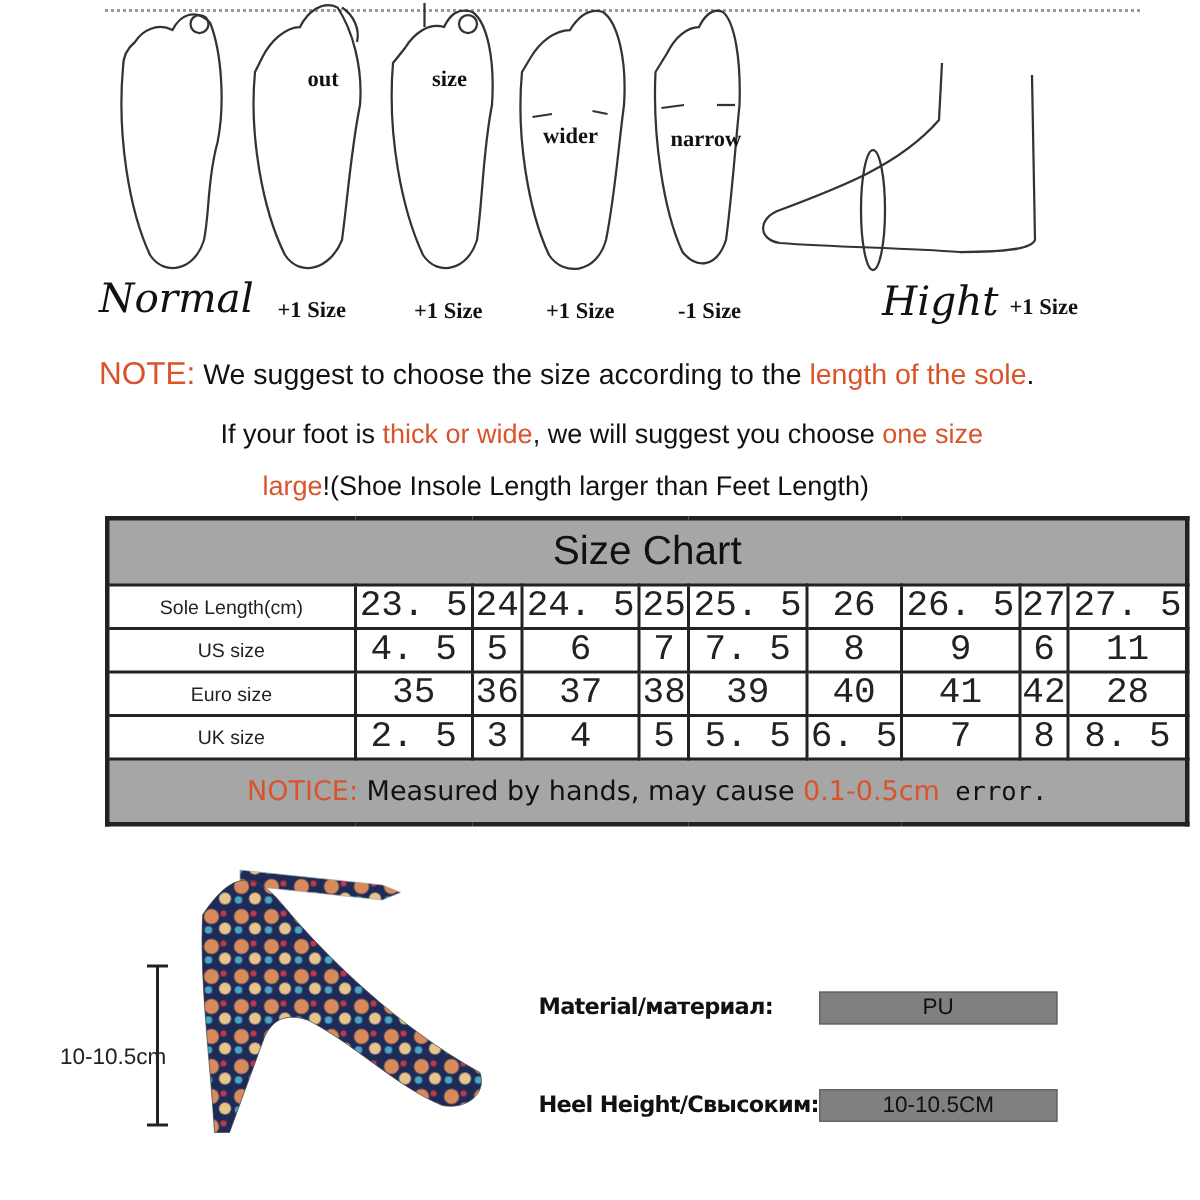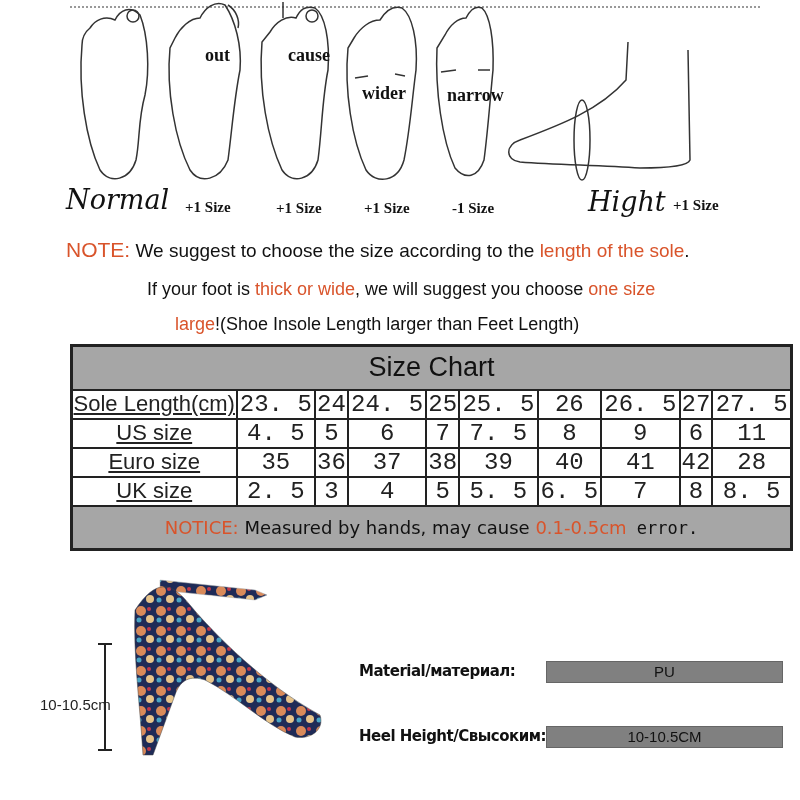--- a/index.html
+++ b/index.html
@@ -1,32 +1,32 @@
 <!DOCTYPE html>
 <html><head>
 <meta charset="utf-8">
 <style>
   * { box-sizing: border-box; margin: 0; padding: 0; }
   body { width: 800px; height: 800px; background: #ffffff; position: relative; overflow: hidden; font-family: "Liberation Sans", sans-serif; color: #111; }
   .abs { position: absolute; }
   .dotline { left: 70px; top: 6px; width: 690px; border-top: 2px dotted #999; }
-  .foot-label { font-family: "Liberation Serif", serif; font-weight: bold; font-size: 18px; color: #111; }
+  .foot-label { font-family: "Liberation Serif", serif; font-weight: bold; font-size: 15px; color: #111; }
   .size-label { font-family: "Liberation Serif", serif; font-weight: bold; font-size: 15px; color: #111; }
   .script { font-family: "DejaVu Serif", serif; font-style: italic; font-size: 27px; color: #111; }
   .note { font-size: 18px; color: #111; white-space: nowrap; }
   .red { color: #d9542b; }
   .crimson { color: #d21f3c; }
   table.chart { position: absolute; left: 70px; top: 344px; width: 723px; border-collapse: collapse; border: 3px solid #222; }
   table.chart td { border: 2px solid #222; height: 29px; text-align: center; font-family: Liberation Mono, monospace; font-size: 24px; color: #222; background: #fff; }
   table.chart td.head { background: #a6a6a6; height: 44px; font-family: "Liberation Sans", sans-serif; font-size: 27px; color: #111; }
-  table.chart td.rowlbl { font-family: "Liberation Sans", sans-serif; font-size: 22px; width: 165px; text-decoration: underline; }
+  table.chart td.rowlbl { font-family: "Liberation Sans", sans-serif; font-size: 13px; width: 165px; }
   table.chart td.notice { background: #a6a6a6; height: 44px; font-family: "DejaVu Sans", sans-serif; font-size: 18px; color: #111; }
   .mono { font-family: "DejaVu Sans Mono", monospace; font-size: 17px; margin-top: 43px; }
   .spec-label { font-family: "DejaVu Sans", sans-serif; font-size: 15px; font-weight: bold; color: #111; letter-spacing: -0.5px; }
-  .spec-box { background: #808080; border: 1px solid #666; height: 22px; width: 237px; text-align: center; font-size: 15px; color: #111; line-height: 20px; }
+  .spec-box { background: #808080; border: 1px solid #666; height: 22px; width: 159px; text-align: center; font-size: 15px; color: #111; line-height: 20px; }
   svg { overflow: visible; }
 </style>
 </head>
 <body>
 
 <div class="abs dotline"></div>
 
 <svg class="abs" style="left:0;top:0" width="800" height="200">
   <g fill="none" stroke="#333" stroke-width="1.5">
 
@@ -59,21 +59,21 @@
     </g>
 
     <g>
       <path d="M628 42 L626 80 C600 110,560 125,520 140 C505 145,505 160,520 162 C560 165,600 165,640 168 C670 168,688 166,690 160 L688 50"></path>
       <ellipse cx="582" cy="140" rx="8" ry="40"></ellipse>
     </g>
   </g>
 </svg>
 
 <div class="abs foot-label" style="left:205px;top:45px">out</div>
-<div class="abs foot-label" style="left:288px;top:45px">cause</div>
+<div class="abs foot-label" style="left:288px;top:45px">size</div>
 <div class="abs foot-label" style="left:362px;top:83px">wider</div>
 <div class="abs foot-label" style="left:447px;top:85px">narrow</div>
 
 <div class="abs script" style="left:66px;top:184px">Normal</div>
 <div class="abs size-label" style="left:185px;top:199px">+1 Size</div>
 <div class="abs size-label" style="left:276px;top:200px">+1 Size</div>
 <div class="abs size-label" style="left:364px;top:200px">+1 Size</div>
 <div class="abs size-label" style="left:452px;top:200px">-1 Size</div>
 <div class="abs script" style="left:588px;top:186px">Hight</div>
 <div class="abs size-label" style="left:673px;top:197px">+1 Size</div>

